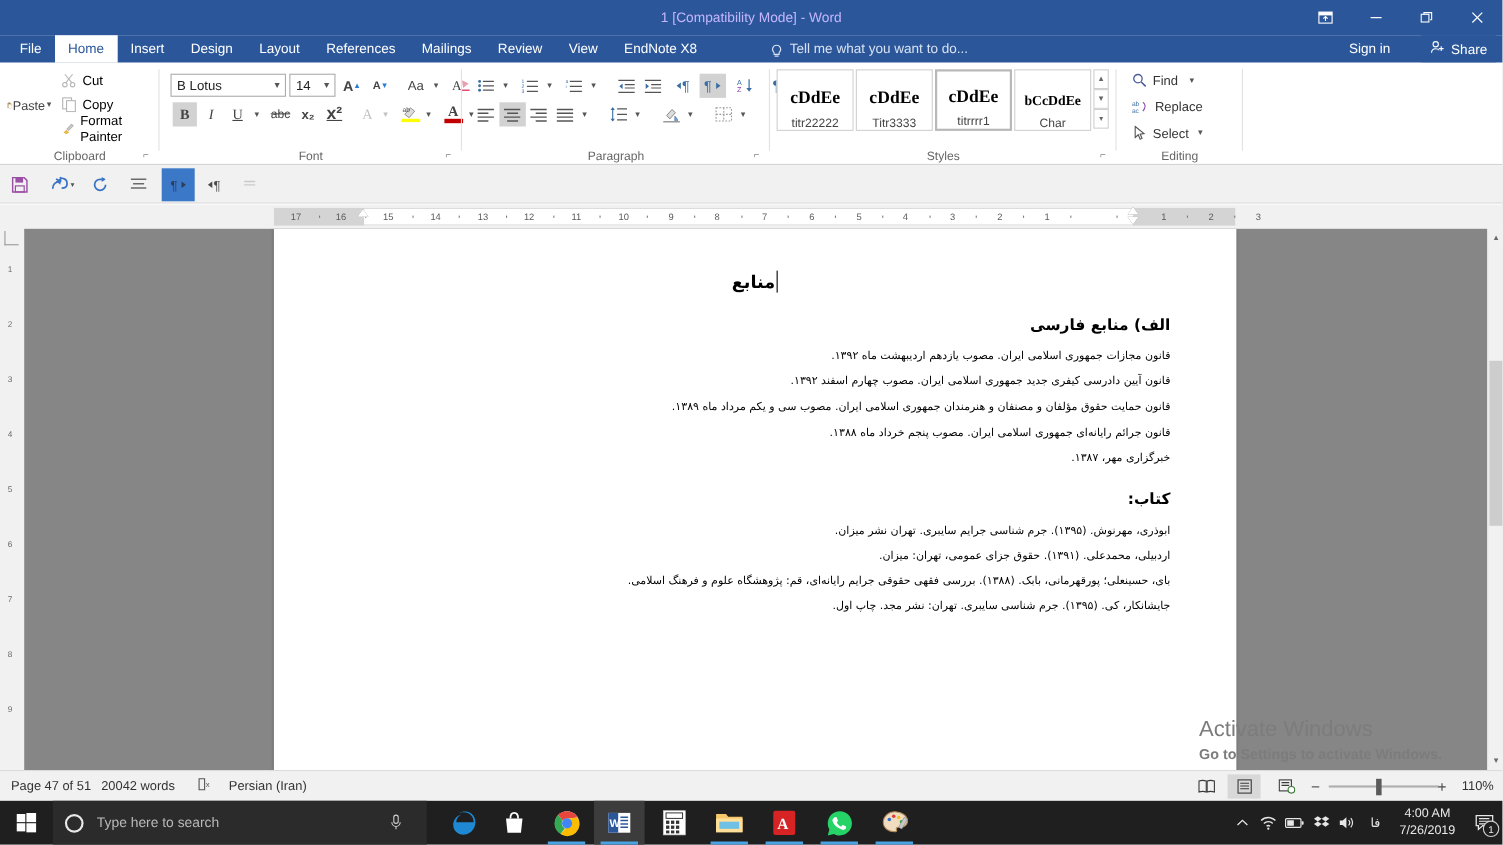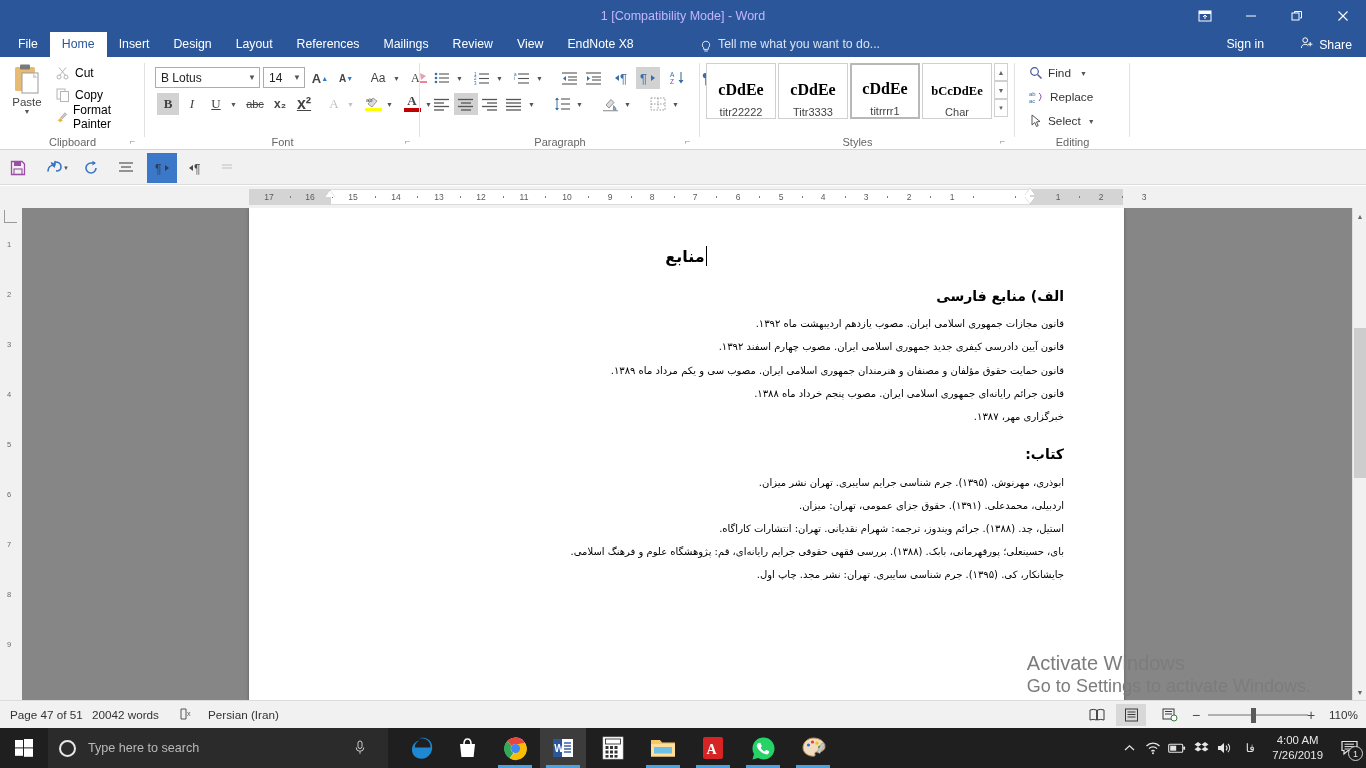--- a/index.html
+++ b/index.html
@@ -68,21 +68,21 @@
     position: absolute; top: 6px; width: 1px; height: 74px; background: #e2e2e2;
   }
   .dialog-launcher {
     position: absolute; bottom: 3px; right: 4px; width: 11px; height: 11px;
     color: #888; font-size: 9px; line-height: 11px;
   }
 
   
   .paste-btn {
     position: absolute; left: 6px; top: 4px; width: 42px; height: 68px;
-    display: flex; flex-direction: column; align-items: center; justify-content: flex-start;
+    display: flex; flex-direction: row; align-items: center; justify-content: flex-start;
     font-size: 11.5px; color: #444; padding-top: 2px;
   }
   .clip-item {
     position: absolute; height: 20px; display: flex; align-items: center; gap: 5px;
     font-size: 12px; padding: 0 4px;
   }
 
   
   .combo {
     position: absolute; border: 1px solid #acacac; background: #fff;
@@ -210,21 +210,21 @@
   .vs-thumb {
     position: absolute; left: 1px; width: 12px; background: #cdcdcd;
   }
 
   
   .watermark {
     position: absolute; right: 55px; top: 650px; text-align: left;
     color: #7c7c7c; pointer-events: none; user-select: none;
   }
   .wm1 { font-size: 20px; line-height: 26px; }
-  .wm2 { font-size: 18px; line-height: 20px; }
+  .wm2 { font-size: 13px; line-height: 20px; font-weight: bold; }
 
   
   .statusbar {
     position: absolute; left: 0; top: 700px; width: 1366px; height: 28px;
     background: #f1f1f1; border-top: 1px solid #dcdcdc; font-size: 11.7px; color: #333;
   }
   .sb-item {
     position: absolute; top: 0; height: 28px; line-height: 28px; padding: 0 6px;
     white-space: nowrap;
   }
@@ -794,21 +794,20 @@
         <div class="p-head">الف) منابع فارسی</div>
         <div class="p-line">قانون مجازات جمهوری اسلامی ایران. مصوب یازدهم اردیبهشت ماه ۱۳۹۲.</div>
         <div class="p-line">قانون آیین دادرسی کیفری جدید جمهوری اسلامی ایران. مصوب چهارم اسفند ۱۳۹۲.</div>
         <div class="p-line">قانون حمایت حقوق مؤلفان و مصنفان و هنرمندان جمهوری اسلامی ایران. مصوب سی و یکم مرداد ماه ۱۳۸۹.</div>
         <div class="p-line">قانون جرائم رایانه‌ای جمهوری اسلامی ایران. مصوب پنجم خرداد ماه ۱۳۸۸.</div>
         <div class="p-line">خبرگزاری مهر، ۱۳۸۷.</div>
         <div class="p-spacer"></div>
         <div class="p-head">کتاب:</div>
         <div class="p-line">ابوذری، مهرنوش. (۱۳۹۵). جرم شناسی جرایم سایبری. تهران نشر میزان.</div>
         <div class="p-line">اردبیلی، محمدعلی. (۱۳۹۱). حقوق جزای عمومی، تهران: میزان.</div>
-        <div class="p-line">استیل، چد. (۱۳۸۸). جرائم ویندوز، ترجمه: شهرام نقدیانی. تهران: انتشارات کاراگاه.</div>
         <div class="p-line">بای، حسینعلی؛ پورقهرمانی، بابک. (۱۳۸۸). بررسی فقهی حقوقی جرایم رایانه‌ای، قم: پژوهشگاه علوم و فرهنگ اسلامی.</div>
         <div class="p-line">جایشانکار، کی. (۱۳۹۵). جرم شناسی سایبری. تهران: نشر مجد. چاپ اول.</div>
       </div>
     </div>
   </div>
 
   <div class="vscroll">
     <div class="vs-arrow" style="top:0;">▲</div>
     <div class="vs-thumb" style="top:120px; height:150px;"></div>
     <div class="vs-arrow" style="bottom:0;">▼</div>

